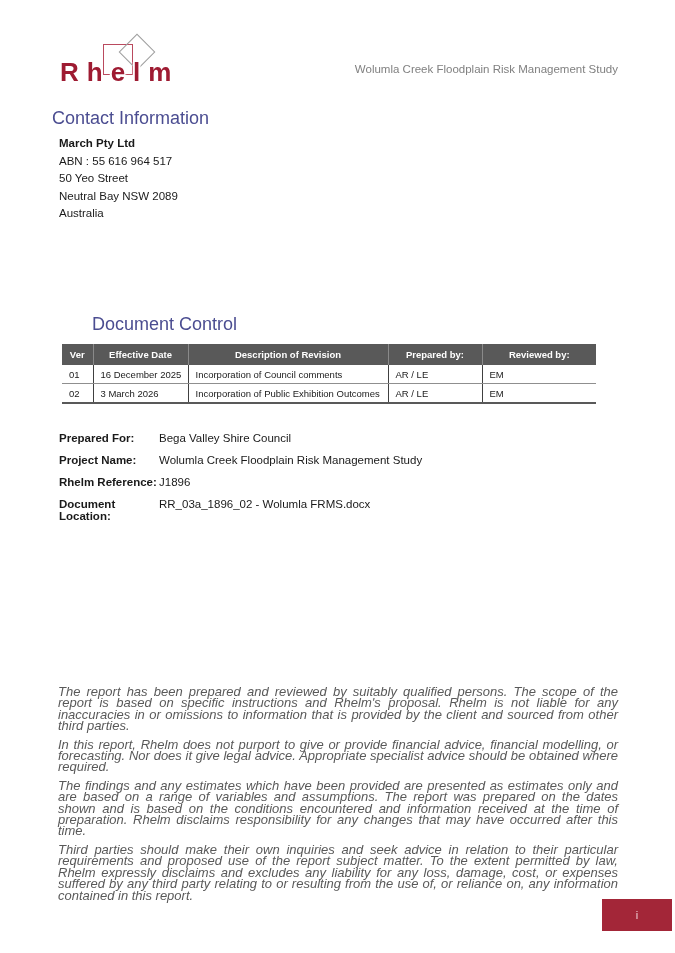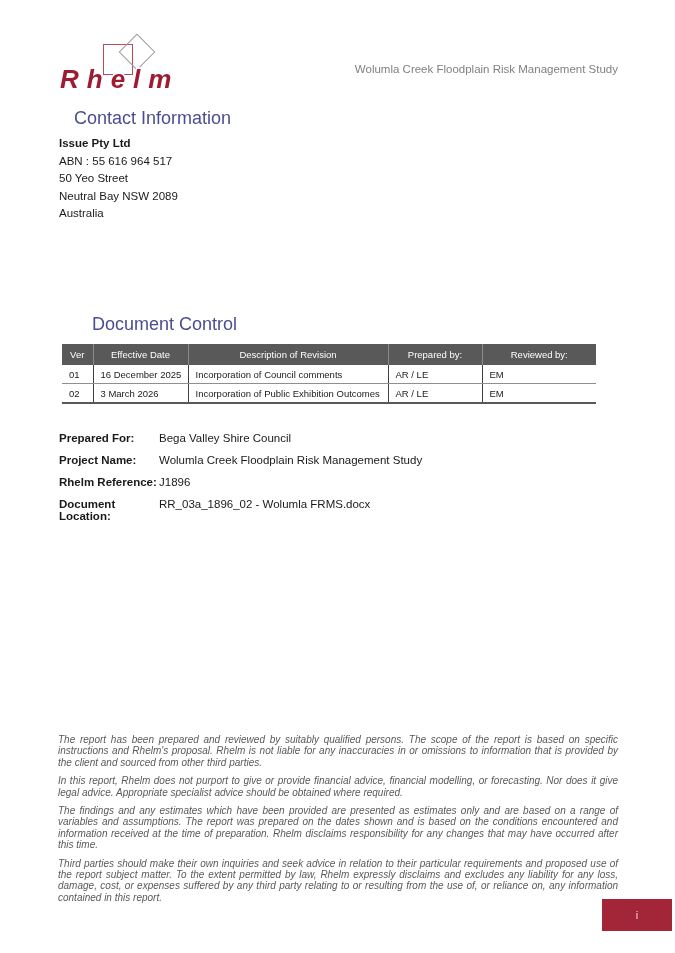--- a/index.html
+++ b/index.html
@@ -12,52 +12,52 @@
   .page{
     position:relative; width:675px; height:953px; background:#fff;
     font-family:"Liberation Sans", sans-serif; overflow:hidden; margin:0 auto;
   }
   
   .logo{position:absolute; left:60px; top:30px; width:150px; height:66px;}
   .logo-square{position:absolute; left:43px; top:14px; width:28px; height:29px;
     border:1.5px solid var(--logo_square_red); background:transparent;}
   .logo-diamond{position:absolute; left:64px; top:9px; width:24px; height:24px;
     border:1.5px solid var(--logo_diamond_gray); transform:rotate(45deg); background:transparent;}
-  .logo-text{position:absolute; left:0; top:34px; z-index:2; font-size:26px; font-weight:700;
+  .logo-text{position:absolute; left:0; top:27px; z-index:2; font-size:26px; font-weight:700;
     color:var(--brand_red); letter-spacing:8px; white-space:nowrap;
     text-shadow:-2px 0 0 #fff,2px 0 0 #fff,0 -2px 0 #fff,0 2px 0 #fff,
-      -1px -1px 0 #fff,1px -1px 0 #fff,-1px 1px 0 #fff,1px 1px 0 #fff;font-style:italic;}
+      -1px -1px 0 #fff,1px -1px 0 #fff,-1px 1px 0 #fff,1px 1px 0 #fff;}
   
   .header-title{position:absolute; top:63px; right:57px; font-size:11.5px; color:var(--header_gray);}
   
   .section-heading{margin:0; font-weight:400; font-size:18px; color:var(--heading_indigo);}
-  .contact-heading{position:absolute; left:74px; top:108px;}
+  .contact-heading{position:absolute; left:52px; top:108px;}
   .dc-heading{position:absolute; left:92px; top:314px;}
   
   .contact-block{position:absolute; left:59px; top:135px; font-size:11.5px; line-height:17.5px; color:var(--body_text);}
   .contact-block p, .author-block p{margin:0;}
   .bold{font-weight:700;}
   .author-block{position:absolute; left:59px; top:240px; font-size:11.5px; line-height:17.5px; color:var(--body_text);}
   .email-link{color:var(--link_gold); text-decoration:underline; cursor:pointer;}
   
   .dc-table{position:absolute; left:62px; top:344px; width:534px; border-collapse:collapse;
     font-size:9.5px; table-layout:fixed; color:var(--body_text);}
-  .dc-table th{background:var(--table_header_bg); color:#fff; font-weight:400; height:21px;
+  .dc-table th{background:var(--table_header_bg); color:#fff; font-weight:700; height:21px;
     text-align:center; padding:0 4px; border-right:1px solid #8A8A8A;}
   .dc-table th:last-child{border-right:none;}
   .dc-table td{height:18px; padding:0 7px; border-bottom:1px solid var(--table_border_light);
     border-right:1px solid var(--table_border_dark); white-space:nowrap; overflow:hidden;}
   .dc-table td:last-child{border-right:none;}
   .dc-table tbody tr:last-child td{border-bottom:2px solid var(--table_header_bg);}
   
   .details-block{position:absolute; left:59px; top:432px; font-size:11.5px; color:var(--body_text);}
   .detail-row{display:flex; margin-bottom:10px;}
   .detail-label{width:100px; font-weight:700; flex:0 0 auto;}
   
-  .disclaimer{position:absolute; left:58px; top:734px; width:560px; font-size:10px;
+  .disclaimer{position:absolute; left:58px; top:686px; width:560px; font-size:13px;
     font-style:italic; color:var(--disclaimer_gray); text-align:justify; line-height:11.4px;}
   .disclaimer p{margin:0 0 7px 0;}
   
   .footer-page-box{position:absolute; left:602px; top:899px; width:70px; height:32px;
     background:var(--footer_red); color:var(--footer_text); font-size:11px;
     display:flex; align-items:center; justify-content:center;}
 </style>
 </head>
 <body>
 
@@ -67,21 +67,21 @@
     <div class="logo-square"></div>
     <div class="logo-diamond"></div>
     <div class="logo-text">Rhelm</div>
   </div>
 
   <div class="header-title">Wolumla Creek Floodplain Risk Management Study</div>
 
   <h1 class="section-heading contact-heading">Contact Information</h1>
 
   <div class="contact-block">
-    <p class="bold">Issue Pty Ltd</p>
+    <p class="bold">March Pty Ltd</p>
     <p>ABN : 55 616 964 517</p>
     <p>50 Yeo Street</p>
     <p>Neutral Bay NSW 2089</p>
     <p>Australia</p>
   </div>
 
 
   <h2 class="section-heading dc-heading">Document Control</h2>
 
   <table class="dc-table">

